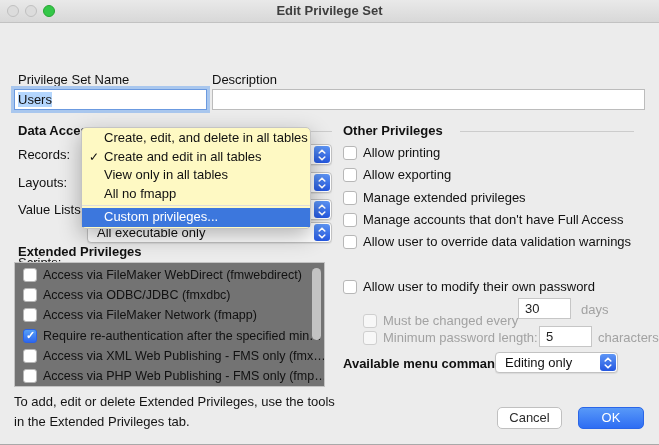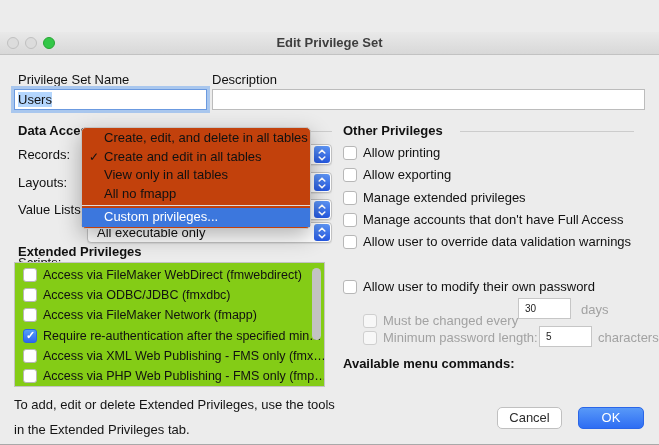--- a/index.html
+++ b/index.html
@@ -2,21 +2,21 @@
 <html><head>
 <meta charset="utf-8">
 <style>
   * { box-sizing: border-box; }
   html,body { margin:0; padding:0; }
   body { font-family:"Liberation Sans", sans-serif; width:659px; }
   .window { position:relative; width:659px; height:445px; background:#ececec; overflow:hidden; border-bottom:1px solid #a9a9a9; }
 
   
   .titlebar { position:absolute; left:0; top:0; width:100%; height:23px;
-              background:linear-gradient(#e9e9e9,#d8d8d8); border-bottom:1px solid #c2c2c2;margin-top:32px; }
+              background:linear-gradient(#e9e9e9,#d8d8d8); border-bottom:1px solid #c2c2c2; }
   .titlebar .title { position:absolute; width:100%; text-align:center; line-height:22px;
                      font-size:13px; font-weight:700; color:#3e3e3e; }
   .tl { position:absolute; top:5px; width:12px; height:12px; border-radius:50%; }
   .tl-gray  { background:#dcdcdc; border:1px solid #c0c0c0; }
   .tl-green { background:#34c748; border:1px solid #28a634; }
 
   .intro { position:absolute; left:14px; top:28px; width:636px; font-size:13px;
            line-height:15px; color:#141414; }
 
   .lbl { position:absolute; font-size:13px; color:#111; white-space:nowrap; }
@@ -30,21 +30,21 @@
   .focused { border:1px solid #6b9ae0; box-shadow:0 0 0 3px #a9c7ee; }
   .sel { background:#b4d6fd; }
 
   .popup { position:absolute; background:#fff; border:1px solid #c2c2c2; border-radius:4px;
            height:21px; box-shadow:0 1px 1px rgba(0,0,0,.08); }
   .popup-text { line-height:19px; padding-left:9px; font-size:13px; color:#111; white-space:nowrap; }
   .stepper { position:absolute; right:1px; top:1px; width:16px; height:17px; border-radius:3px;
              background:linear-gradient(#5e96f6,#2457e0); display:flex; align-items:center; justify-content:center; }
 
   
-  .menu { position:absolute; left:81px; top:127px; width:230px; background:#c2410c;
+  .menu { position:absolute; left:81px; top:127px; width:230px; background:#fef9c3;
           border:1px solid #c4c4c4; border-radius:5px; box-shadow:0 7px 22px rgba(0,0,0,.3);
           padding:1px 0; z-index:10; }
   .menu-item { position:relative; height:18.5px; line-height:18.5px; font-size:13px; color:#111;
                padding-left:22px; white-space:nowrap; }
   .menu-item.highlighted { background:#3c77dd; color:#fff; }
   .menu-check { position:absolute; left:7px; top:0; font-size:12px; visibility:hidden; }
   .menu-check.visible { visibility:visible; }
   .menu-sep { height:1px; background:#dcdcdc; margin:2px 0; }
 
   
@@ -53,31 +53,31 @@
               position:relative; flex:none; }
   .checkbox.checked { background:linear-gradient(#57a0f6,#2e68ef); border-color:#2a63e8; }
   .checkbox.checked::after { content:"✓"; position:absolute; left:2px; top:-1px;
                              color:#fff; font-size:11px; font-weight:700; }
   .checkbox.dim { border-color:#cfcfcf; background:#f7f7f7; }
   .cb-row .cb-label { margin-left:6px; font-size:13px; color:#111; white-space:nowrap; }
   .cb-row .cb-label.lbl-dim { color:#a2a2a2; }
 
   
   .listbox { position:absolute; left:14px; top:262px; width:311px; height:125px;
-             background:#84cc16; border:1px solid #c3c3c3; padding-top:2px; }
+             background:#737373; border:1px solid #c3c3c3; padding-top:2px; }
   .list-row { height:20.2px; display:flex; align-items:center; padding-left:8px; }
   .list-row .row-text { margin-left:6px; font-size:12.5px; color:#111; white-space:nowrap; overflow:hidden; }
   .scroll-thumb { position:absolute; right:3px; top:5px; width:9px; height:72px;
                   border-radius:4.5px; background:#c3c3c3; }
 
   .footnote { position:absolute; left:14px; top:392px; width:334px; font-size:13px;
-              line-height:25px; color:#141414; }
+              line-height:20px; color:#141414; }
 
   .small-input { position:absolute; background:#fff; border:1px solid #c6c6c6; height:21px;
-                 width:53px; font-size:10px; line-height:19px; padding-left:6px; color:#222; }
+                 width:53px; font-size:13px; line-height:19px; padding-left:6px; color:#222; }
 
   .btn { position:absolute; height:22px; border-radius:5px; font-size:13px; text-align:center;
          cursor:default; }
   .btn-cancel { left:497px; top:407px; width:65px; background:#ffffff; border:1px solid #c0c0c0;
                 line-height:20px; color:#2c2c2c; }
   .btn-ok { left:578px; top:407px; width:66px; background:linear-gradient(#5899f8,#2e6df3);
             border:1px solid #2a66e8; line-height:20px; color:#fff; }
 
   svg.chev { display:block; }
 </style>
@@ -227,17 +227,25 @@
   <div class="lbl lbl-dim" style="left:581px; top:302px;">days</div>
 
   <div class="cb-row" style="left:363px; top:330px;">
     <div class="checkbox dim"></div>
     <div class="cb-label lbl-dim">Minimum password length:</div>
   </div>
   <div class="small-input" style="left:539px; top:326px;">5</div>
   <div class="lbl lbl-dim" style="left:598px; top:330px;">characters</div>
 
   <div class="lbl lbl-bold" style="left:343px; top:356px;">Available menu commands:</div>
+  <div class="popup" style="left:495px; top:352px; width:123px;">
+    <div class="popup-text">Editing only</div>
+    <div class="stepper">
+        <svg class="chev" width="10" height="14" viewBox="0 0 10 14">
+          <path d="M2.2 5 L5 2.2 L7.8 5 M2.2 9 L5 11.8 L7.8 9" stroke="#fff" stroke-width="1.6" fill="none" stroke-linecap="round" stroke-linejoin="round"></path>
+        </svg>
+      </div>
+  </div>
 
   <div class="btn btn-cancel">Cancel</div>
   <div class="btn btn-ok">OK</div>
 
 </div>
 
 </body></html>

